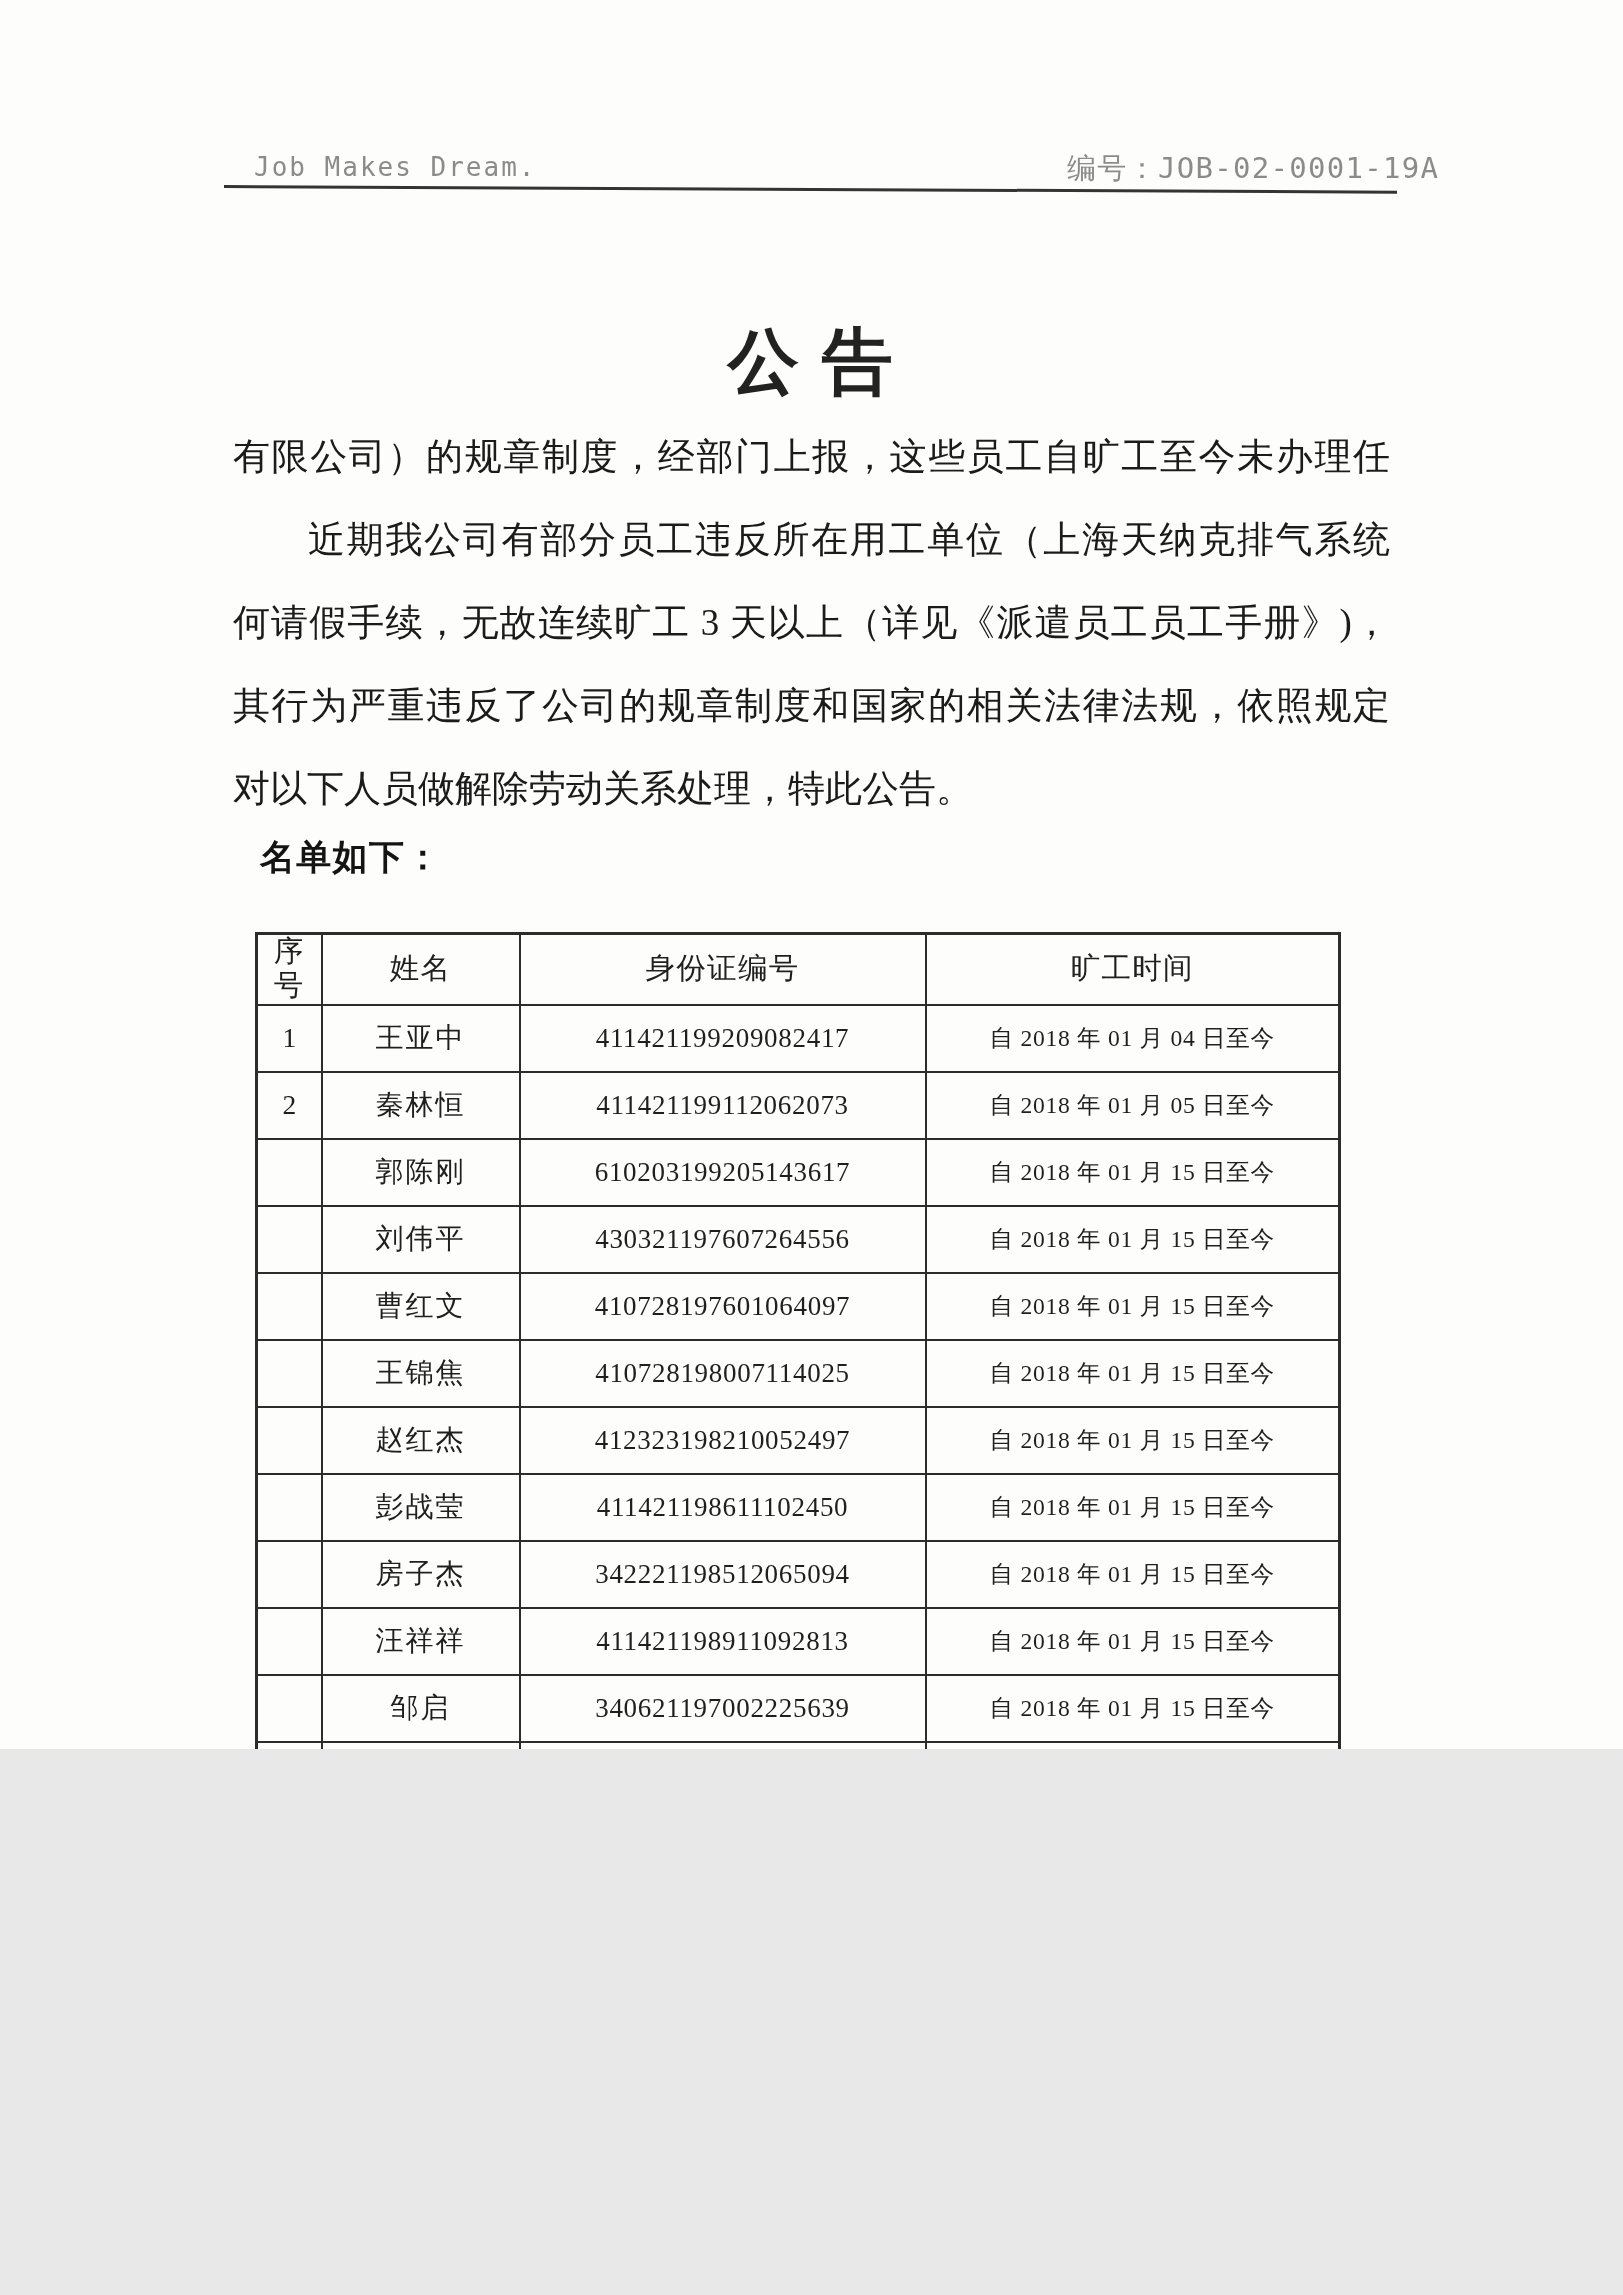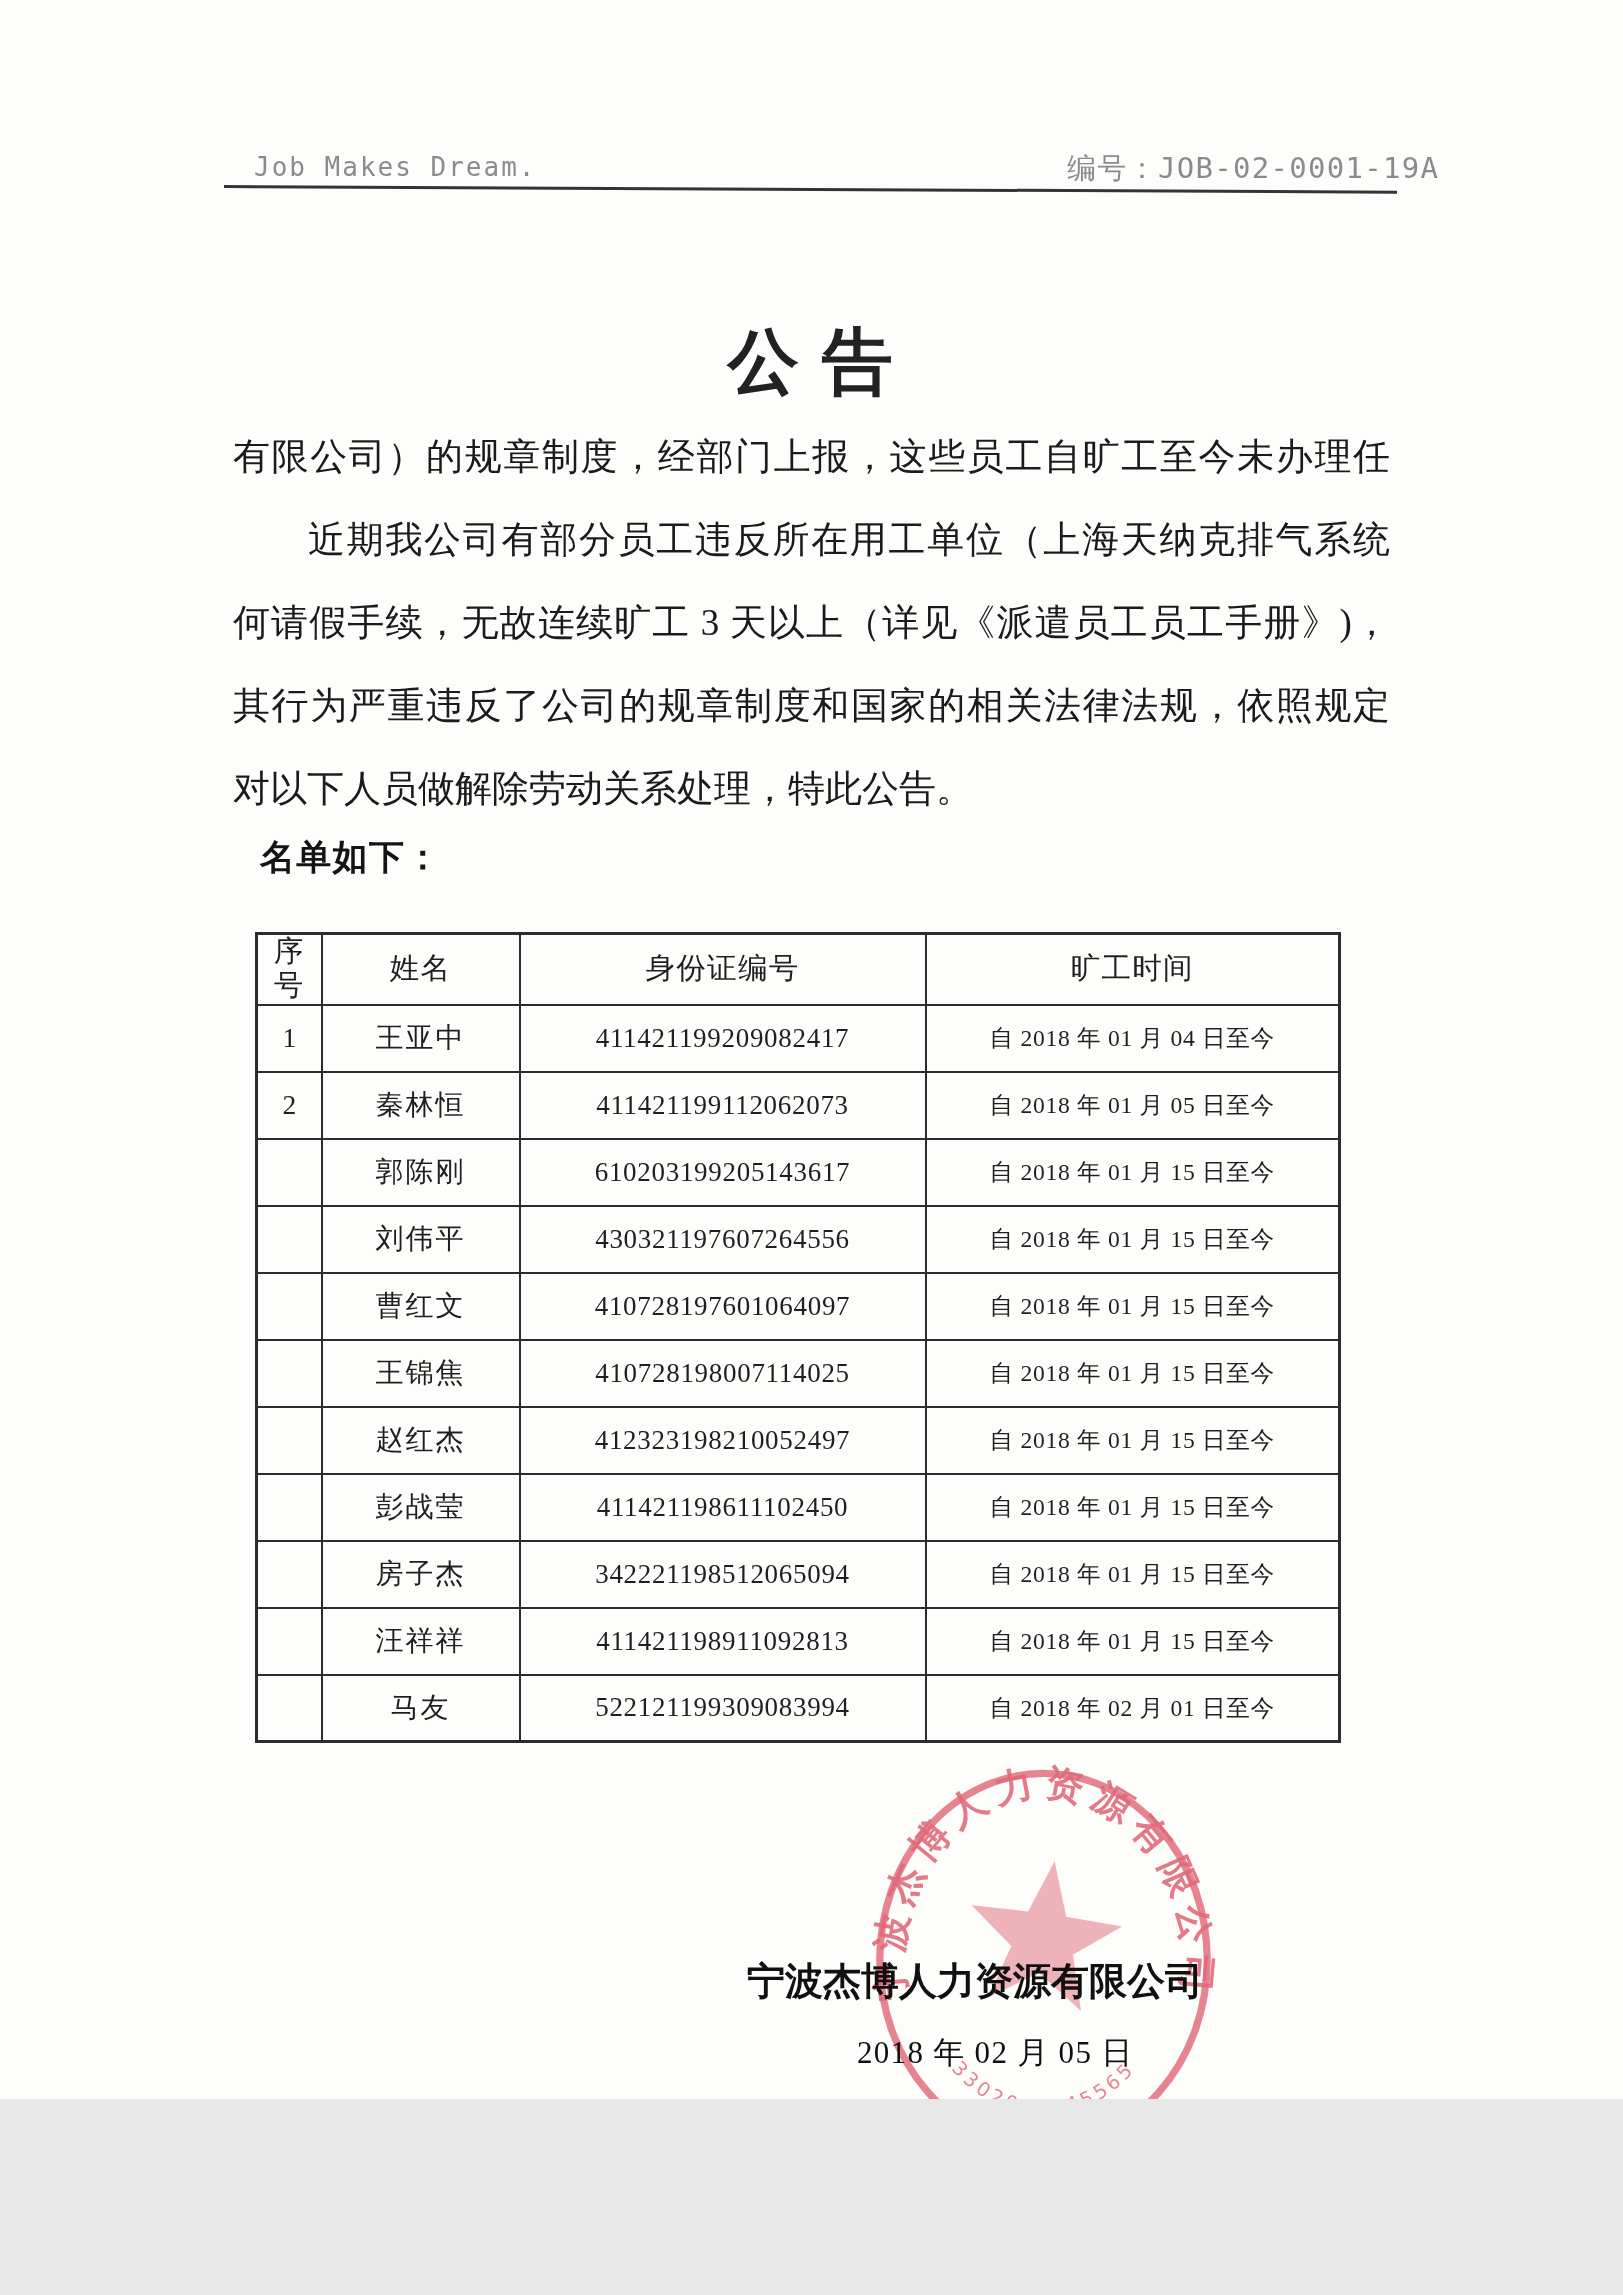--- a/index.html
+++ b/index.html
@@ -1,18 +1,18 @@
 <!DOCTYPE html>
 <html style="font-size:10.5px"><head>
 <meta charset="utf-8">
 <style>
   html,body{margin:0;padding:0;background:#e8e8e8;}
   .page{
     position:relative;
-    width:1623px;height:2099px;
+    width:1623px;height:1749px;
     background:#fdfdfb;
     overflow:hidden;
     font-family:"Liberation Serif","DejaVu Serif",serif;
     color:#1c1c1c;
   }
   
   .hdr-slogan{
     position:absolute;left:254px;top:152px;
     font-family:"DejaVu Sans Mono","Liberation Mono",monospace;
     font-size:26px;color:#8b8b8b;letter-spacing:2px;
@@ -186,20 +186,26 @@
             <td class="date">自 2018 年 01 月 15 日至今</td>
           </tr>
         <tr class="data-row">
             <td class="seq"></td>
             <td class="name">汪祥祥</td>
             <td class="idnum">411421198911092813</td>
             <td class="date">自 2018 年 01 月 15 日至今</td>
           </tr>
         <tr class="data-row">
             <td class="seq"></td>
+            <td class="name">邹启</td>
+            <td class="idnum">340621197002225639</td>
+            <td class="date">自 2018 年 01 月 15 日至今</td>
+          </tr>
+        <tr class="data-row">
+            <td class="seq"></td>
             <td class="name">马友</td>
             <td class="idnum">522121199309083994</td>
             <td class="date">自 2018 年 02 月 01 日至今</td>
           </tr>
       </tbody>
     </table>
   </div>
 
   <svg class="stamp" viewBox="-280 -310 560 620" xmlns="http://www.w3.org/2000/svg">
     <defs>

